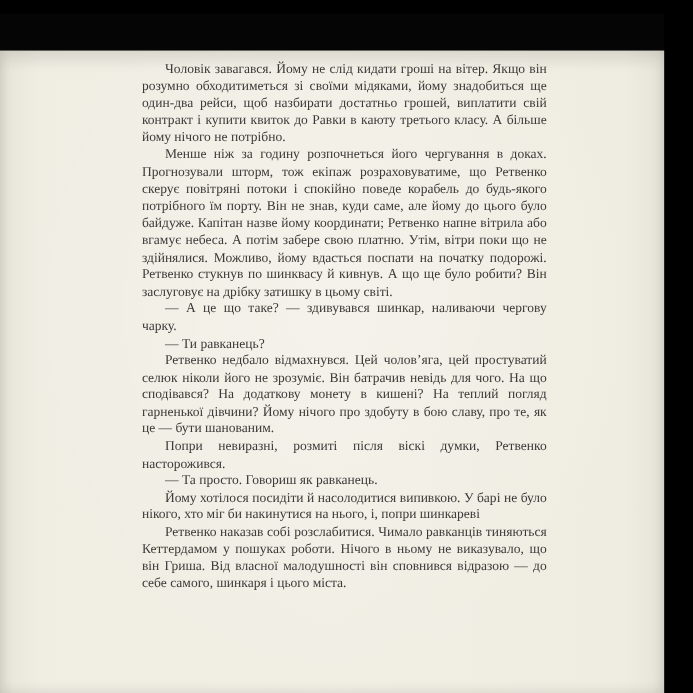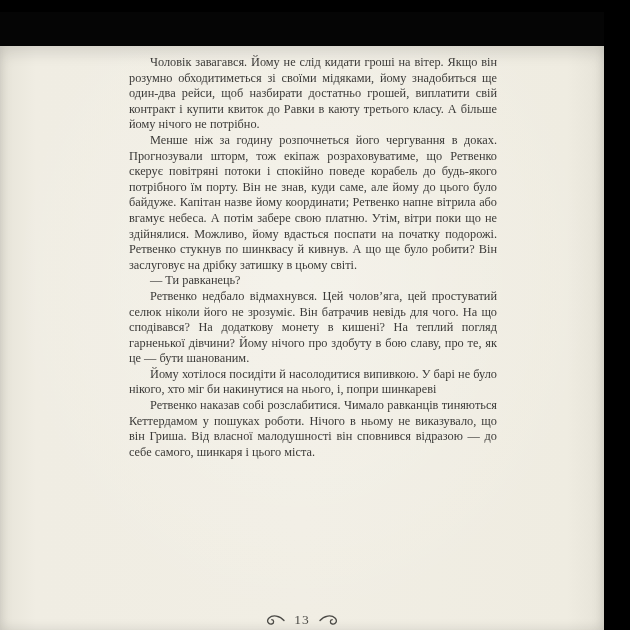--- a/index.html
+++ b/index.html
@@ -62,35 +62,25 @@
 </head>
 <body>
 
 <div class="screenshot">
   <div class="bar top"></div>
 
   <div class="page">
     <div class="text-block">
       <p>Чоловік завагався. Йому не слід кидати гроші на вітер. Якщо він розумно обходитиметься зі своїми мідяками, йому знадобиться ще один-два рейси, щоб назбирати достатньо грошей, виплатити свій контракт і купити квиток до Равки в каюту третього класу. А більше йому нічого не потрібно.</p>
       <p>Менше ніж за годину розпочнеться його чергування в доках. Прогнозували шторм, тож екіпаж розраховуватиме, що Ретвенко скерує повітряні потоки і спокійно поведе корабель до будь-якого потрібного їм порту. Він не знав, куди саме, але йому до цього було байдуже. Капітан назве йому координати; Ретвенко напне вітрила або вгамує небеса. А потім забере свою платню. Утім, вітри поки що не здійнялися. Можливо, йому вдасться поспати на початку подорожі. Ретвенко стукнув по шинквасу й кивнув. А що ще було робити? Він заслуговує на дрібку затишку в цьому світі.</p>
+      <p>— А це що таке? — здивувався шинкар, наливаючи чергову чарку.</p>
       <p>— Ти равканець?</p>
       <p>Ретвенко недбало відмахнувся. Цей чолов’яга, цей простуватий селюк ніколи його не зрозуміє. Він батрачив невідь для чого. На що сподівався? На додаткову монету в кишені? На теплий погляд гарненької дівчини? Йому нічого про здобуту в бою славу, про те, як це — бути шанованим.</p>
+      <p>Попри невиразні, розмиті після віскі думки, Ретвенко насторожився.</p>
+      <p>— Та просто. Говориш як равканець.</p>
       <p>Йому хотілося посидіти й насолодитися випивкою. У барі не було нікого, хто міг би накинутися на нього, і, попри шинкареві</p>
       <p>Ретвенко наказав собі розслабитися. Чимало равканців тиняються Кеттердамом у пошуках роботи. Нічого в ньому не виказувало, що він Гриша. Від власної малодушності він сповнився відразою — до себе самого, шинкаря і цього міста.</p>
     </div>
 
-    <div class="page-footer">
-      <span class="flourish left">
-        <svg width="20" height="11" viewBox="0 0 20 11">
-          <path d="M19,5.5 C15,0.5 7.5,-0.5 4,3 C1,6 3.5,9.8 6.8,9 C9.3,8.4 9.2,4.8 6.8,4.6" fill="none" stroke="#4b4a46" stroke-width="1.3" stroke-linecap="round"></path>
-        </svg>
-      </span>
-      <span class="page-number">13</span>
-      <span class="flourish right">
-        <svg width="20" height="11" viewBox="0 0 20 11">
-          <path d="M19,5.5 C15,0.5 7.5,-0.5 4,3 C1,6 3.5,9.8 6.8,9 C9.3,8.4 9.2,4.8 6.8,4.6" fill="none" stroke="#4b4a46" stroke-width="1.3" stroke-linecap="round"></path>
-        </svg>
-      </span>
-    </div>
   </div>
 
   <div class="bar bottom"></div>
 </div>
 
 </body></html>

